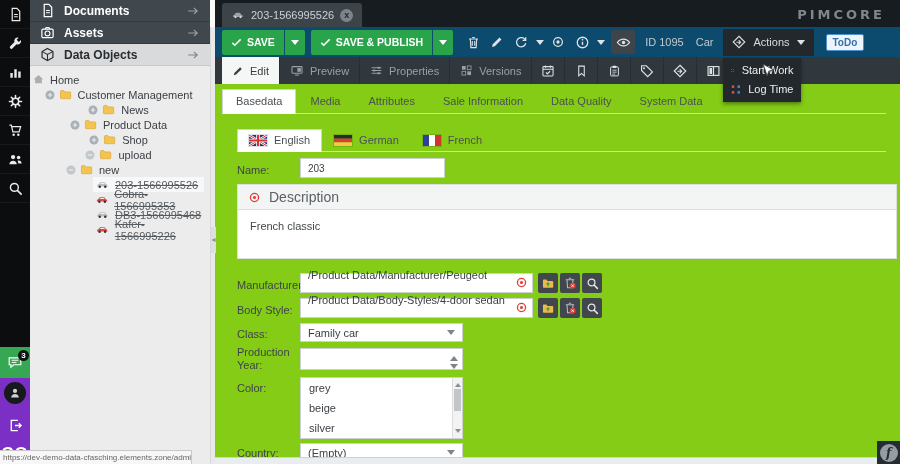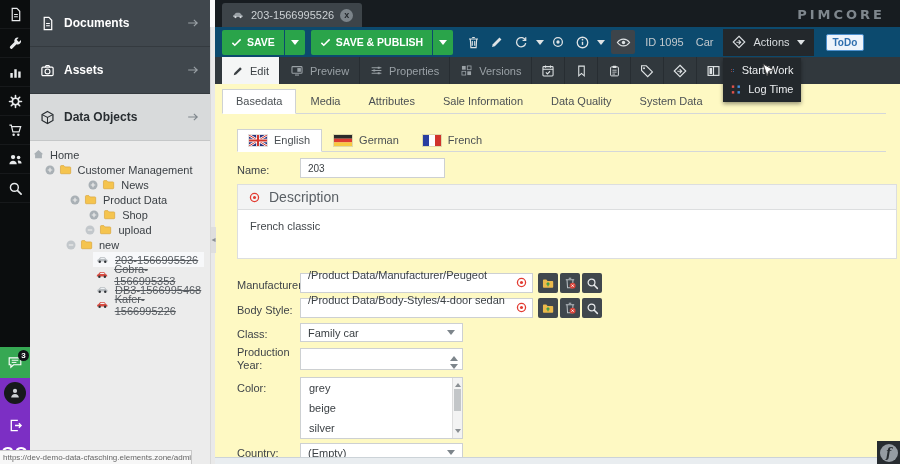--- a/index.html
+++ b/index.html
@@ -18,21 +18,21 @@
   .chat-badge { position:absolute; top:3px; right:1px; width:11px; height:11px; border-radius:50%;
                 background:#111417; color:#fff; font-size:8px; line-height:11px; text-align:center; font-weight:bold; }
   .rail-purple { height:86px; background:#7c2fc4; display:flex; flex-direction:column; align-items:center; padding-top:4px; }
   .avatar { width:22px; height:22px; border-radius:50%; background:#17191c; color:#cfd3d6;
             display:flex; align-items:center; justify-content:center; margin-bottom:8px; }
   .rail-logout { color:#fff; height:26px; display:flex; align-items:center; }
   .rail-logo { color:#fff; font-weight:bold; font-size:17px; letter-spacing:1px; margin-top:6px; }
 
   
   .sidebar { position:absolute; left:30px; top:0; width:180px; height:464px; background:#ececec; z-index:5; }
-  .panel-h { height:47px; display:flex; align-items:center; gap:9px; padding:0 10px;
+  .panel-h { height:22px; display:flex; align-items:center; gap:9px; padding:0 10px;
              font-size:12px; font-weight:bold; cursor:pointer; }
   .panel-dark { background:#40474d; color:#fff; border-bottom:1px solid #343a3f; }
   .panel-light { background:#d8dadb; color:#282d31; border-bottom:1px solid #c5c7c8; }
   .panel-arrow { margin-left:auto; }
   .panel-dark .panel-arrow { color:#9aa1a6; }
   .panel-light .panel-arrow { color:#7e868c; }
 
   .tree { padding-top:6px; font-size:11px; color:#3b4045; }
   .tree-row { height:15px; display:flex; align-items:center; cursor:pointer; }
   .tree-row .inner { display:flex; align-items:center; gap:5px; padding:0 6px 0 2px; height:15px; }
@@ -84,21 +84,21 @@
 
   .toolbar2 { height:27px; background:#31383d; display:flex; align-items:stretch; padding-left:7px;
               color:#9aa1a6; font-size:11px; }
   .t2-tab { display:flex; align-items:center; gap:6px; padding:0 10px; border-left:1px solid #272d32; cursor:pointer; }
   .t2-tab:first-child { border-left:none; }
   .t2-tab.active { background:#f5f6f6; color:#3a3f43; border-left:none; }
   .t2-icon { width:33px; display:flex; align-items:center; justify-content:center;
              border-left:1px solid #272d32; color:#dfe3e5; cursor:pointer; }
 
   
-  .content { position:absolute; top:84px; left:0; right:0; bottom:7px; background:#fef9c3; overflow:hidden; }
+  .content { position:absolute; top:84px; left:0; right:0; bottom:7px; background:#84cc16; overflow:hidden; }
   .bottomstrip { position:absolute; bottom:0; left:0; right:0; height:7px; background:#e9edf0;
                  border-top:1px solid #ccd3d8; }
 
   .obj-tabs { position:absolute; top:5px; left:7px; right:14px; display:flex; font-size:11px;
               color:#4b5054; border-bottom:1px solid #d4d7d9; }
   .obj-tab { padding:5px 13px 6px; border:1px solid transparent; margin-bottom:-1px; cursor:pointer; }
   .obj-tab.active { background:#fff; border-color:#cfd2d4; border-bottom-color:#fff; }
 
   .lang-tabs { position:absolute; top:45px; left:22px; right:14px; display:flex; font-size:11px;
                color:#4b5054; border-bottom:1px solid #d4d7d9; }

